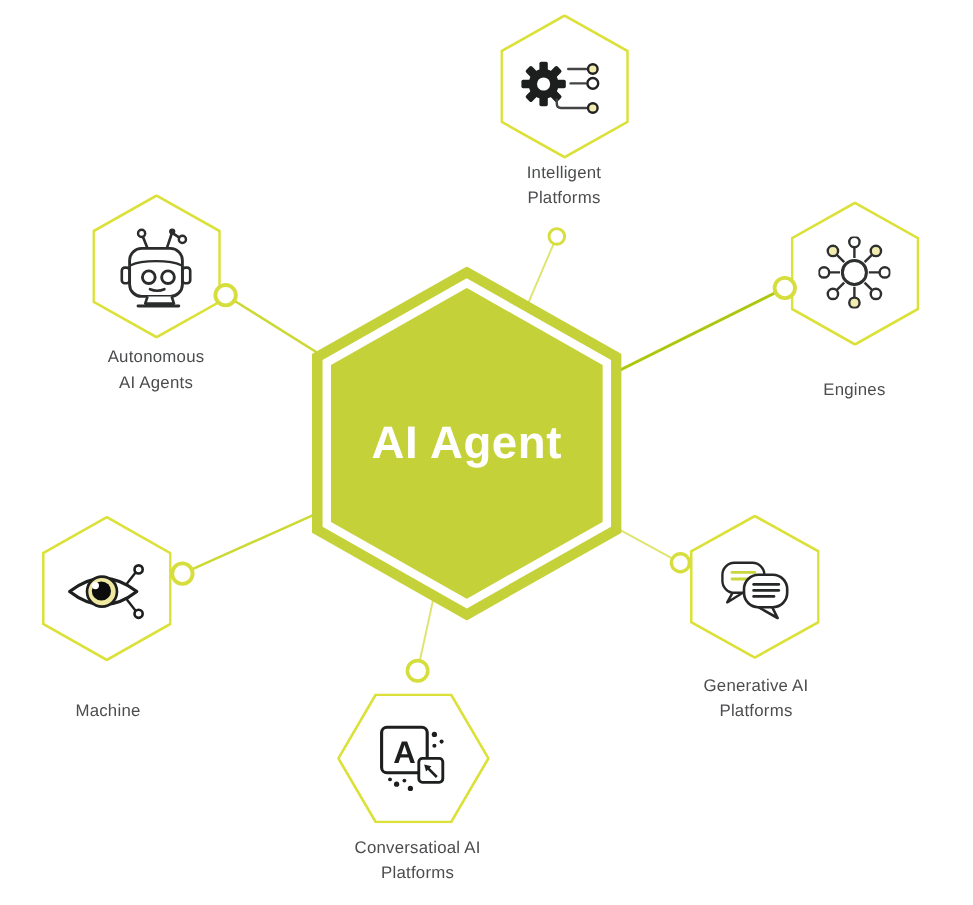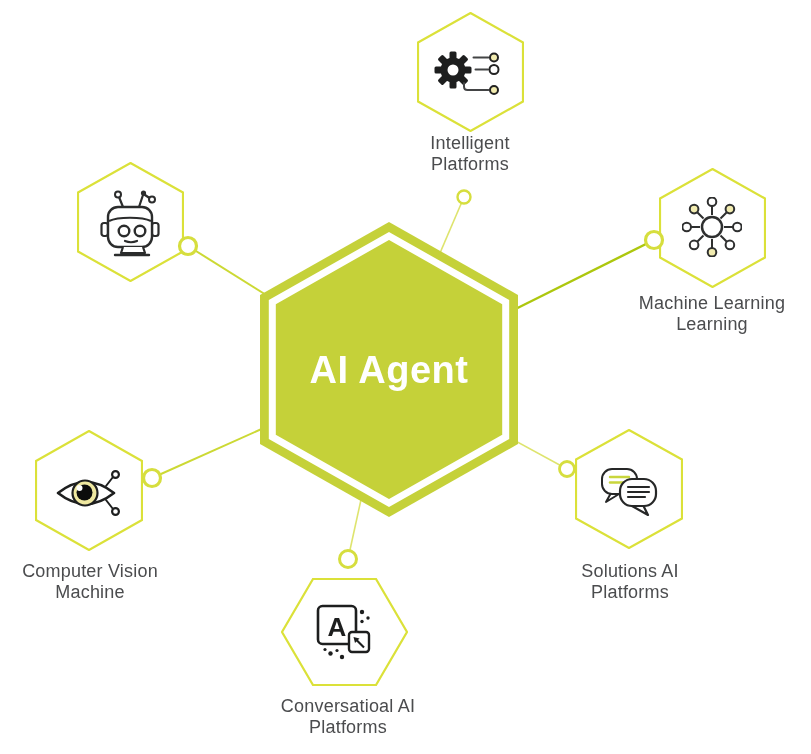--- a/index.html
+++ b/index.html
@@ -20,21 +20,21 @@
     left: 0;
     top: 0;
     pointer-events: none;
   }
   .hex-node { position: absolute; }
   .icon { position: absolute; }
   .node-label {
     position: absolute;
     width: 200px;
     text-align: center;
-    font-size: 18px;
+    font-size: 14px;
     line-height: 21px;
     font-weight: 500;
     letter-spacing: 0.2px;
     color: #4b4c4e;
   }
   #center-node {
     position: absolute;
     left: 260px;
     top: 222px;
     width: 258px;
@@ -250,29 +250,33 @@
     <circle cx="348" cy="559" r="8.5" fill="#ffffff" stroke="#d6de3e" stroke-width="3"></circle>
     <circle cx="152" cy="478" r="8.5" fill="#ffffff" stroke="#d6de3e" stroke-width="3.2"></circle>
     <circle cx="188" cy="246" r="8.5" fill="#ffffff" stroke="#d6de3e" stroke-width="3.2"></circle>
   </svg>
 
   <div class="node-label" id="label-ia">
     <span>Intelligent</span><br>
     <span>Platforms</span>
   </div>
   <div class="node-label" id="label-ml">
-    <span>Machine Learning</span><br>
-    <span>Learning</span>
+    <br>
+    <span>Engines</span>
   </div>
   <div class="node-label" id="label-ge">
-    <span>Solutions AI</span><br>
+    <span>Generative AI</span><br>
     <span>Platforms</span>
   </div>
   <div class="node-label" id="label-co">
     <span>Conversatioal AI</span><br>
     <span>Platforms</span>
   </div>
   <div class="node-label" id="label-cv">
-    <span>Computer Vision</span><br>
+    <br>
     <span>Machine</span>
   </div>
+  <div class="node-label" id="label-au">
+    <span>Autonomous</span><br>
+    <span>AI Agents</span>
+  </div>
 
 </div>
 
 </body></html>

